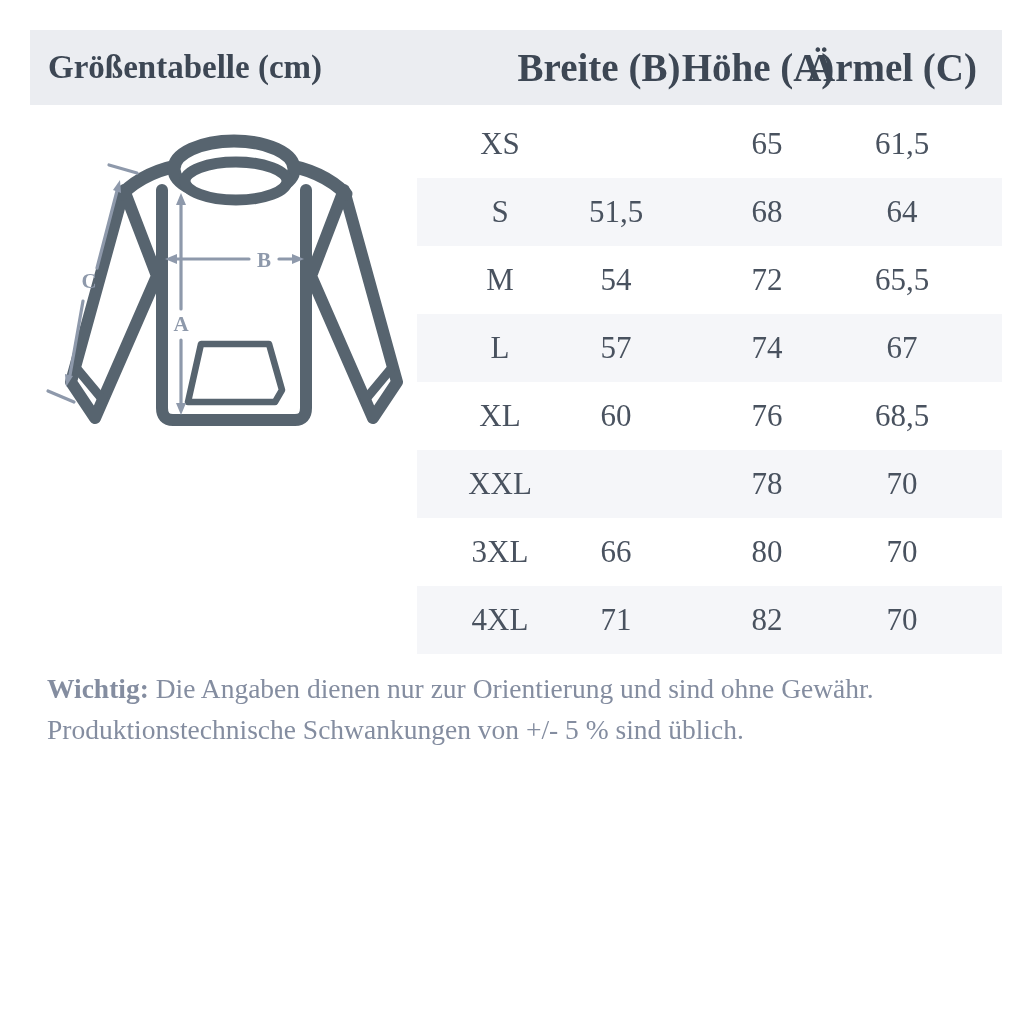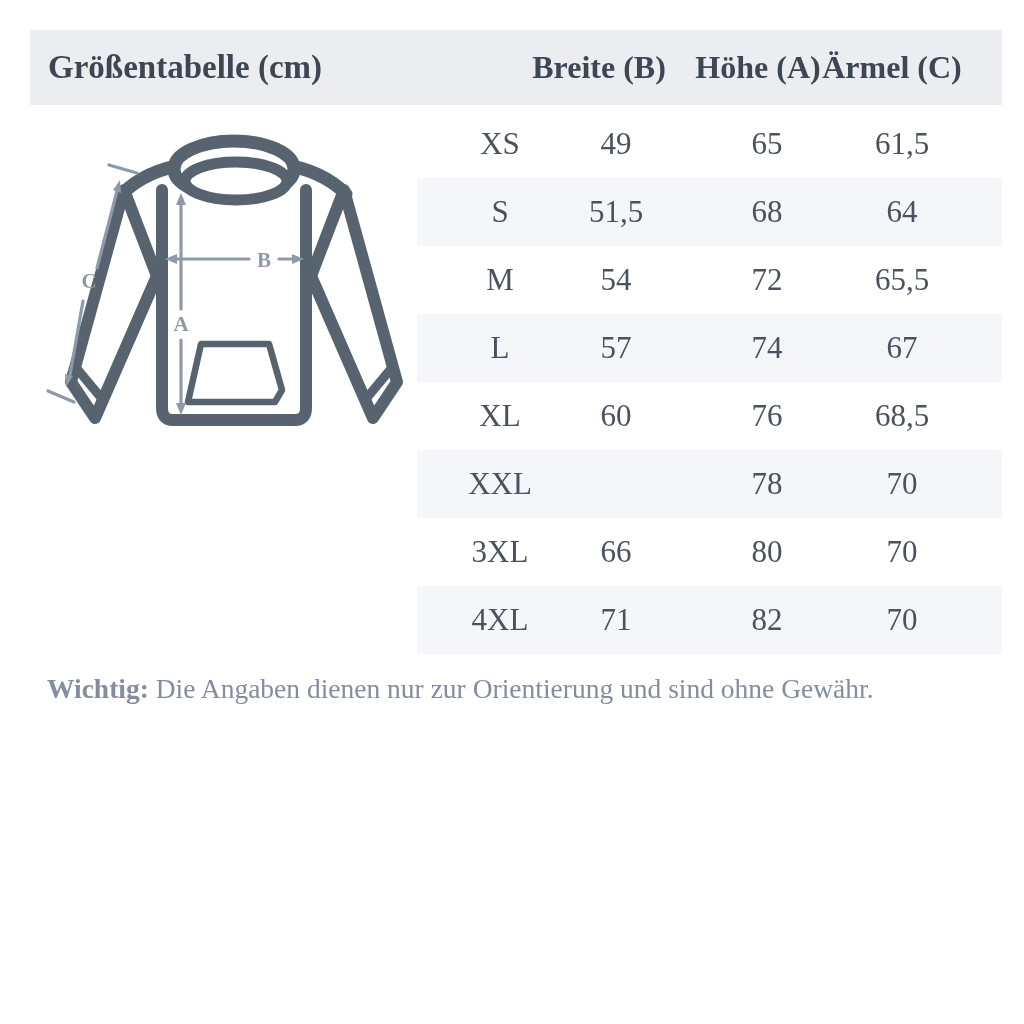--- a/index.html
+++ b/index.html
@@ -4,21 +4,21 @@
 <style>
   html,body{margin:0;padding:0;background:#ffffff;}
   .page{position:relative;width:1024px;height:1024px;background:#ffffff;overflow:hidden;
         font-family:Liberation Serif, serif;}
 
   
   .header-band{position:absolute;left:30px;top:30px;width:972px;height:75px;background:#ebedf1;}
   .title{position:absolute;left:18px;top:0;height:75px;line-height:75px;
          font-size:33px;font-weight:bold;color:#3d4754;white-space:nowrap;}
   .hcol{position:absolute;top:0;height:65px;line-height:75px;width:220px;text-align:center;
-        font-size:32px;font-weight:bold;color:#3d4754;white-space:nowrap;}
+        font-size:39px;font-weight:bold;color:#3d4754;white-space:nowrap;}
   .hcol-1{left:459px}.hcol-2{left:618px}.hcol-3{left:752px}
 
   
   .size-table{position:absolute;left:417px;top:110px;width:585px;}
   .t-row{position:relative;height:68px;}
   .t-row.alt{background:#f5f6f9;}
   .cell{position:absolute;top:0;height:68px;line-height:68px;width:170px;text-align:center;
         font-size:31px;color:#49525f;white-space:nowrap;}
   .c-size{left:-2px}.c-breite{left:114px}.c-hoehe{left:265px}.c-aermel{left:400px}
 
@@ -91,21 +91,20 @@
       </g>
       <text class="dim-label" x="141" y="203" text-anchor="middle">A</text>
       <text class="dim-label" x="224" y="139" text-anchor="middle">B</text>
       <text class="dim-label" x="49" y="160" text-anchor="middle">C</text>
     </svg>
   </div>
 
   <div class="size-table">
       <div class="t-row">
         <div class="cell c-size">XS</div>
-        <div class="cell c-breite">49</div>
         <div class="cell c-hoehe">65</div>
         <div class="cell c-aermel">61,5</div>
       </div>
       <div class="t-row alt">
         <div class="cell c-size">S</div>
         <div class="cell c-breite">51,5</div>
         <div class="cell c-hoehe">68</div>
         <div class="cell c-aermel">64</div>
       </div>
       <div class="t-row">
@@ -140,15 +139,16 @@
       <div class="t-row alt">
         <div class="cell c-size">4XL</div>
         <div class="cell c-breite">71</div>
         <div class="cell c-hoehe">82</div>
         <div class="cell c-aermel">70</div>
       </div>
     </div>
 
   <div class="note">
     <b>Wichtig:</b><span> Die Angaben dienen nur zur Orientierung und sind ohne Gewähr.</span><br>
+    <span>Produktionstechnische Schwankungen von +/- 5 % sind üblich.</span>
   </div>
 
 </div>
 
 </body></html>

